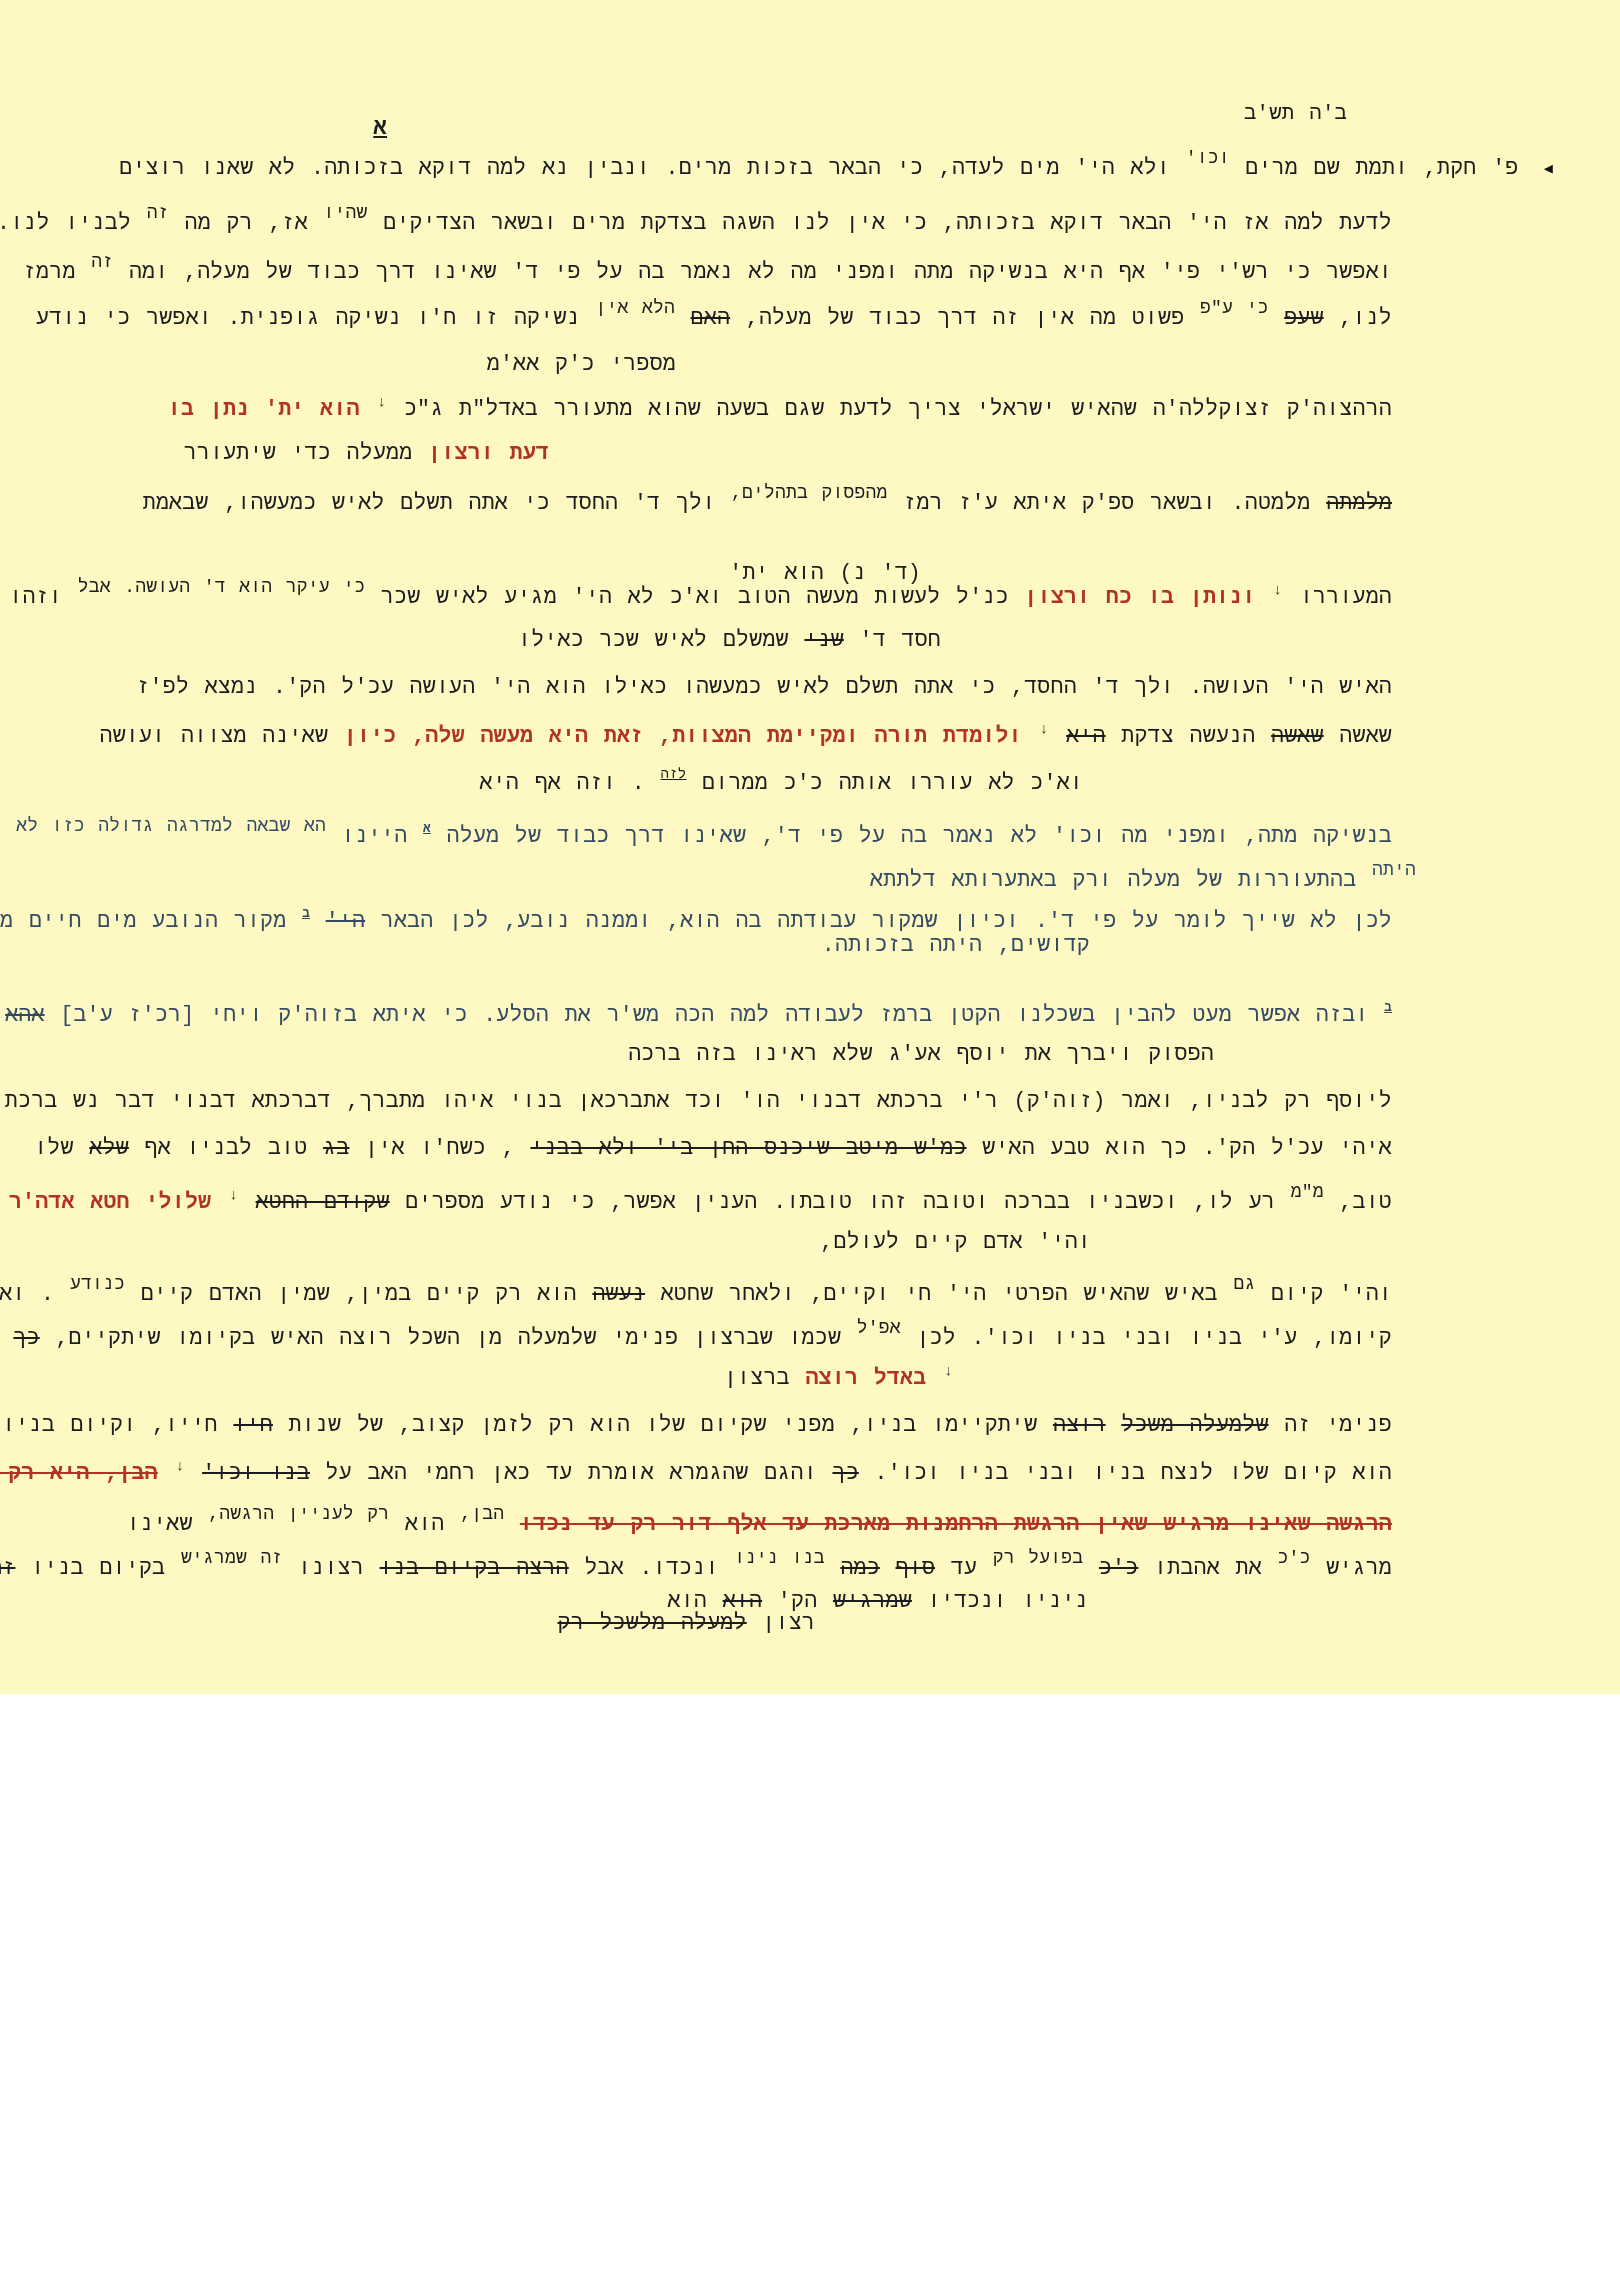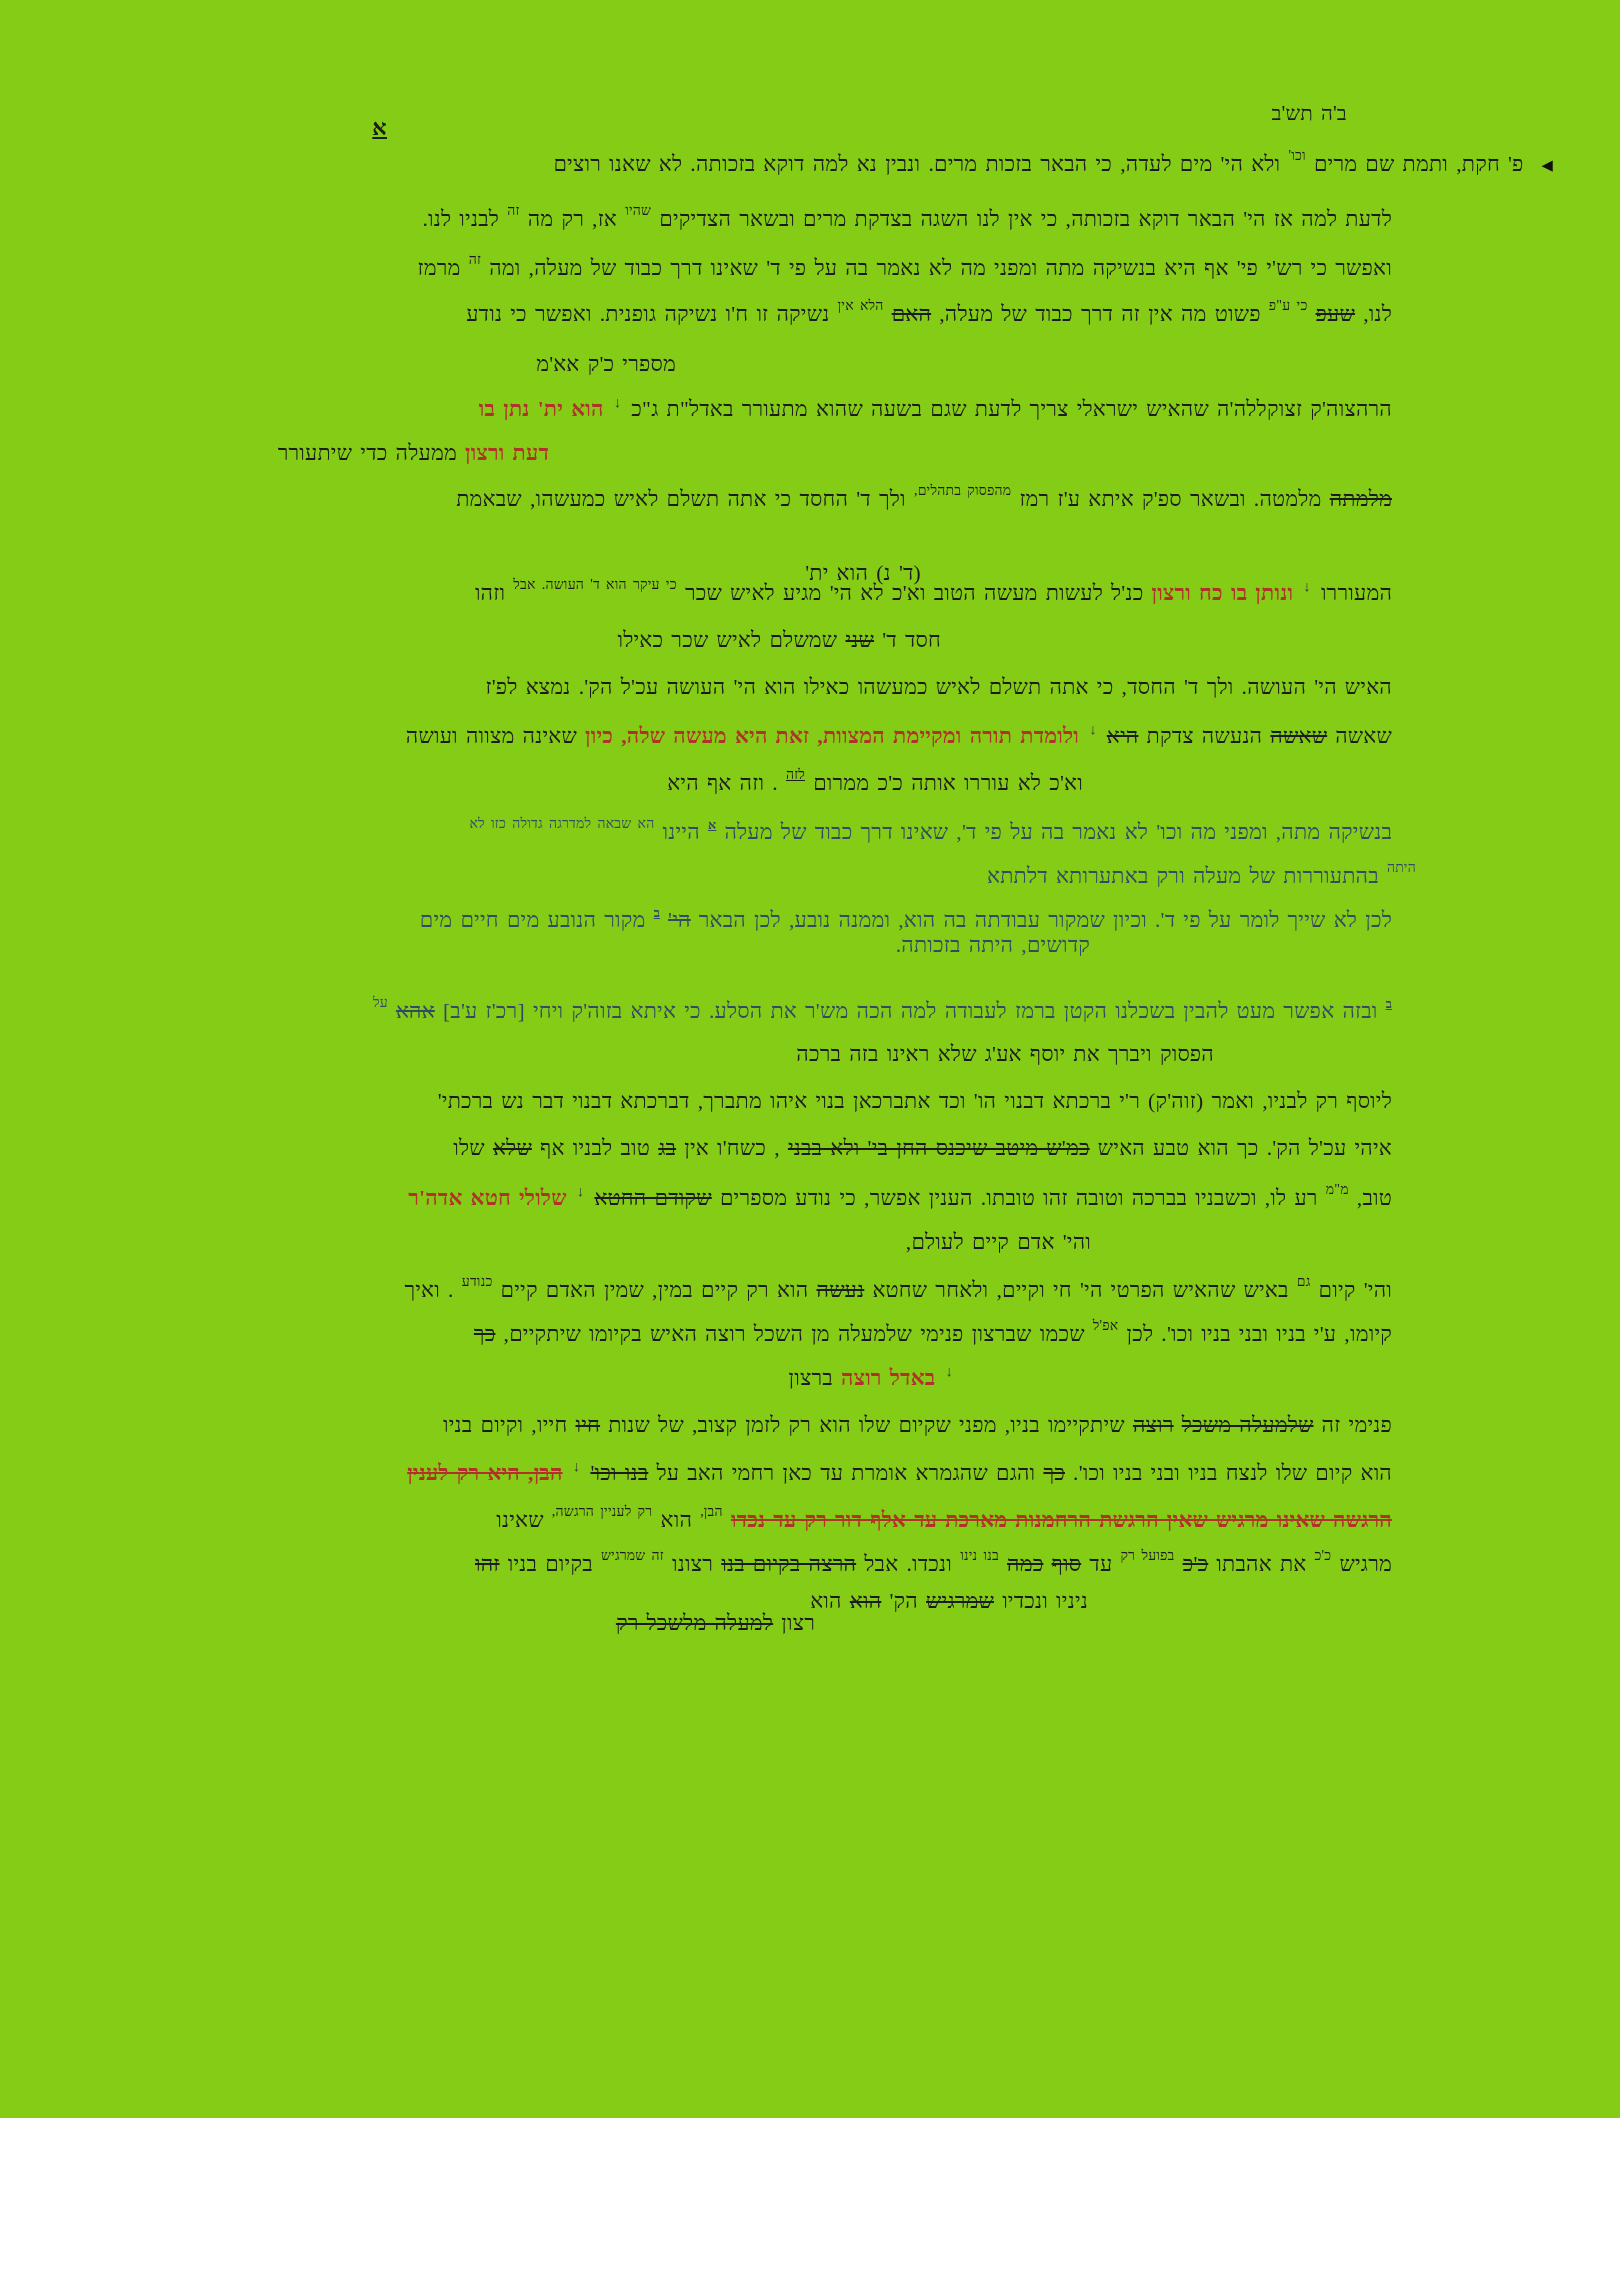--- a/index.html
+++ b/index.html
@@ -1,36 +1,36 @@
 <!DOCTYPE html>
 <html lang="he"><head>
 <meta charset="utf-8">
 <style>
   html,body{margin:0;padding:0;background:#ffffff;}
   #page{
     position:relative;
-    width:1620px;height:2118px;
-    background:#84cc16;
-    font-family:Liberation Serif, serif;
+    width:1620px;height:1694px;
+    background:#fef9c3;
+    font-family:Liberation Mono, monospace;
     color:#1c1c1e;
     overflow:hidden;
   }
   .line{
     position:absolute;
     direction:rtl;
     white-space:nowrap;
     font-size:21.6px;
     letter-spacing:0.2px;
     word-spacing:2.5px;
     line-height:1.25;
   }
   .tk{display:inline;}
   .tk-n{}
   .tk-st{text-decoration:line-through;text-decoration-thickness:2.2px;}
-  .tk-sup{font-size:14px;vertical-align:10.8px;margin-top:8px;}
+  .tk-sup{font-size:18px;vertical-align:10.8px;margin-top:8px;}
   .tk-supu{font-size:14px;vertical-align:10.8px;text-decoration:underline;}
   .tk-r{color:var(--red);font-weight:bold;}
   .tk-rst{color:var(--red);font-weight:bold;text-decoration:line-through;text-decoration-thickness:2.2px;}
   .tk-m{font-size:12.7px;vertical-align:9.8px;text-decoration:underline;font-weight:bold;}
   .tk-ar{font-size:14.7px;vertical-align:8.8px;color:#3a3a3a;padding:0 2px;}
   .tk-tri{font-size:14.7px;vertical-align:1px;color:#111;padding-left:9.8px;}
   .navy{color:var(--navy);}
   .hdr{font-size:20.6px;}
   .secmark{font-size:22.5px;font-weight:bold;text-decoration:underline;}
 </style>

